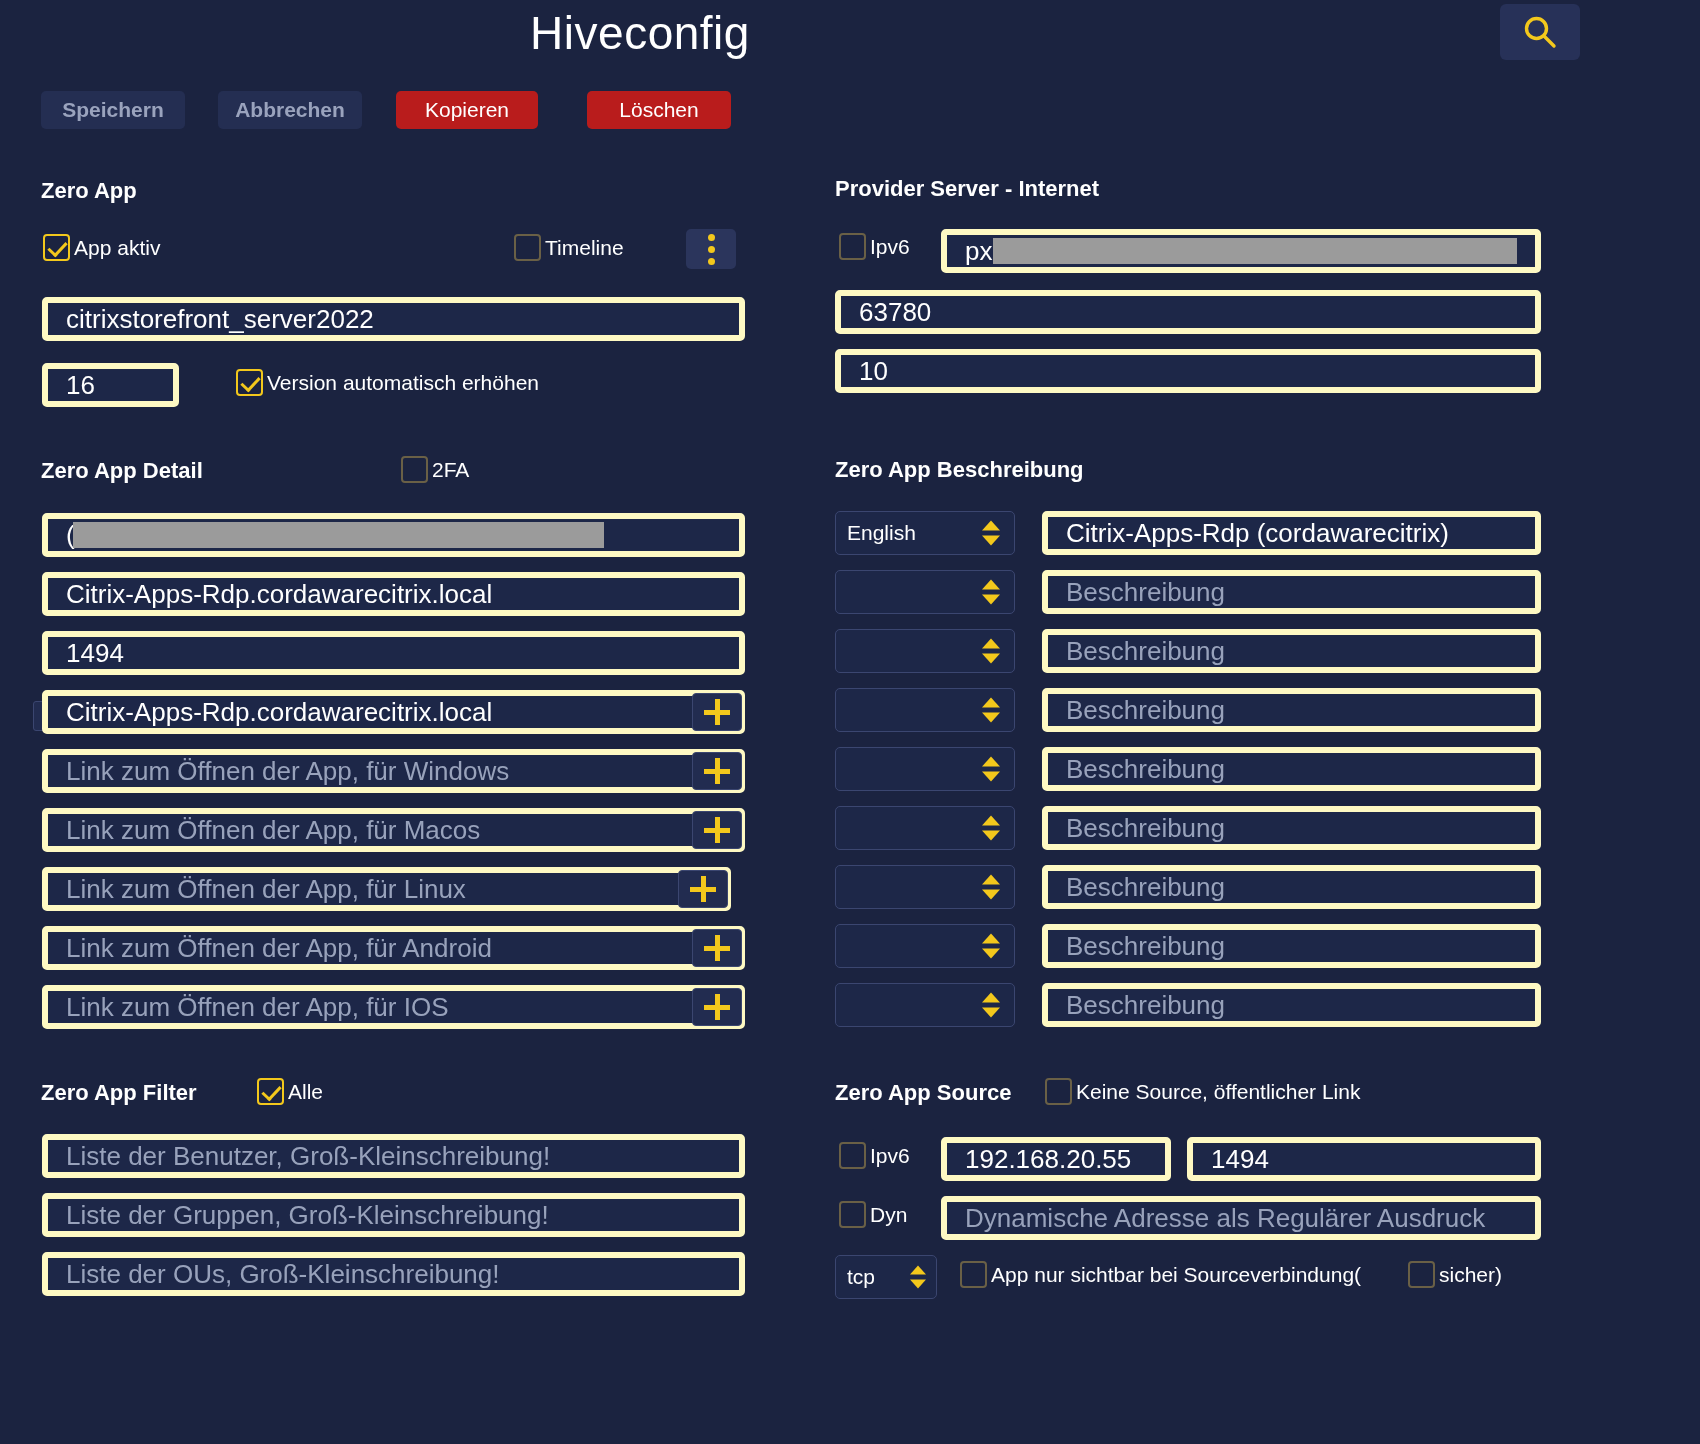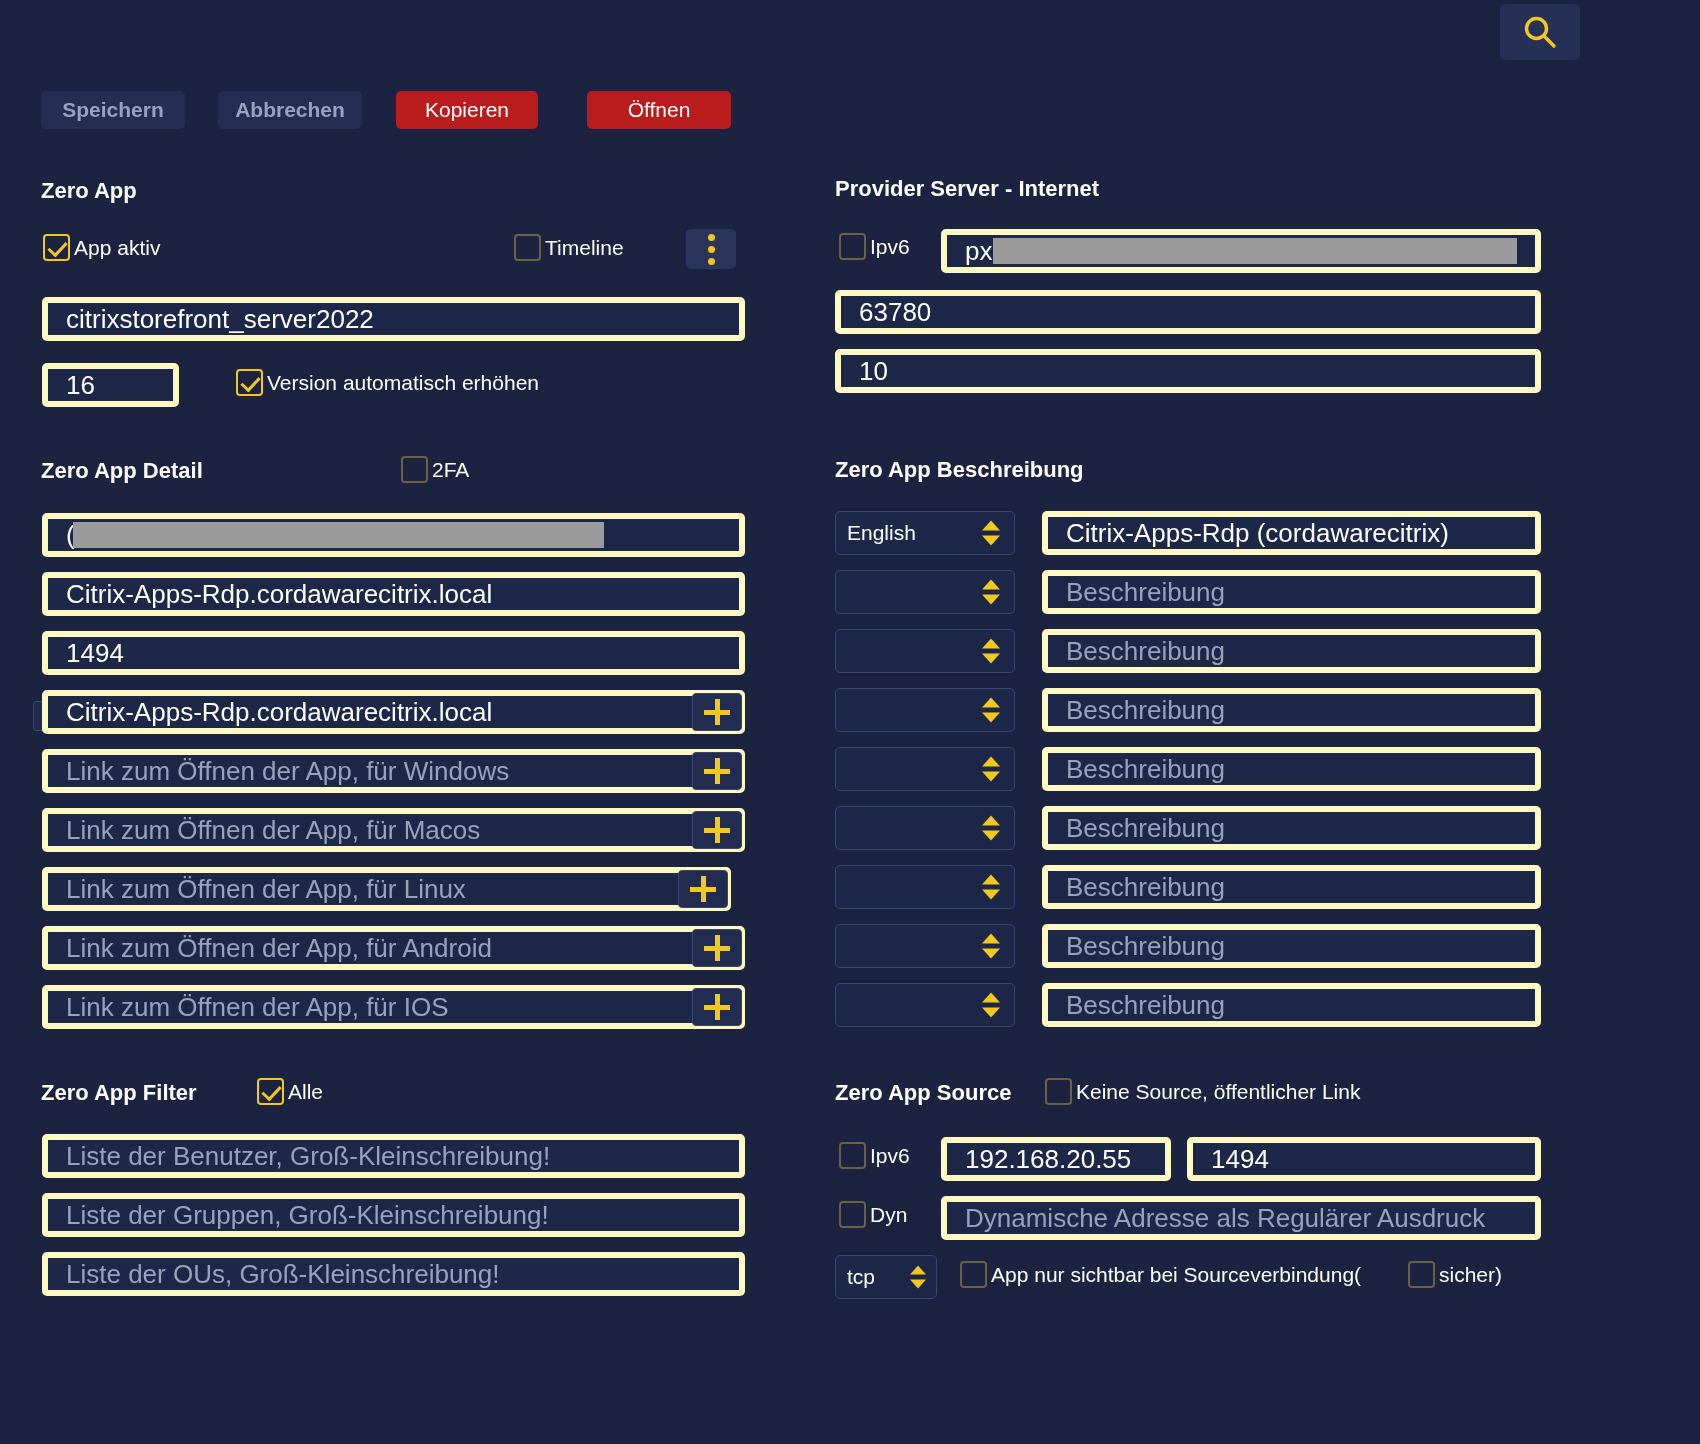--- a/index.html
+++ b/index.html
@@ -123,35 +123,36 @@
     position:absolute;left:-8px;top:700px;width:10px;height:28px;
     background:#222c50;border:1px solid #3b4670;border-radius:3px;
   }
 </style>
 </head>
 <body>
 
 <div class="app">
 
   <div class="titlebar">
+    <div class="title">Hiveconfig</div>
     <div class="search-btn">
       <span>
         <svg width="38" height="38" viewBox="0 0 38 38">
           <circle cx="15.5" cy="15.5" r="10" fill="none" stroke="#f3c81c" stroke-width="3.4"></circle>
           <line x1="23" y1="23" x2="33" y2="33" stroke="#f3c81c" stroke-width="3.4" stroke-linecap="round"></line>
         </svg>
       </span>
     </div>
   </div>
 
   <div class="toolbar">
     <div class="tbtn dim" style="left:0;width:144px;">Speichern</div>
     <div class="tbtn dim" style="left:177px;width:144px;">Abbrechen</div>
     <div class="tbtn" style="left:355px;width:142px;">Kopieren</div>
-    <div class="tbtn" style="left:546px;width:144px;">Öffnen</div>
+    <div class="tbtn" style="left:546px;width:144px;">Löschen</div>
   </div>
 
   <div class="col-left">
 
     <div class="sect-head" style="position:absolute;left:0;top:18px;">Zero App</div>
 
     <div class="cb-row" style="position:absolute;left:2px;top:74px;">
       <span class="cb checked"></span>
       <span>App aktiv</span>
     </div>

